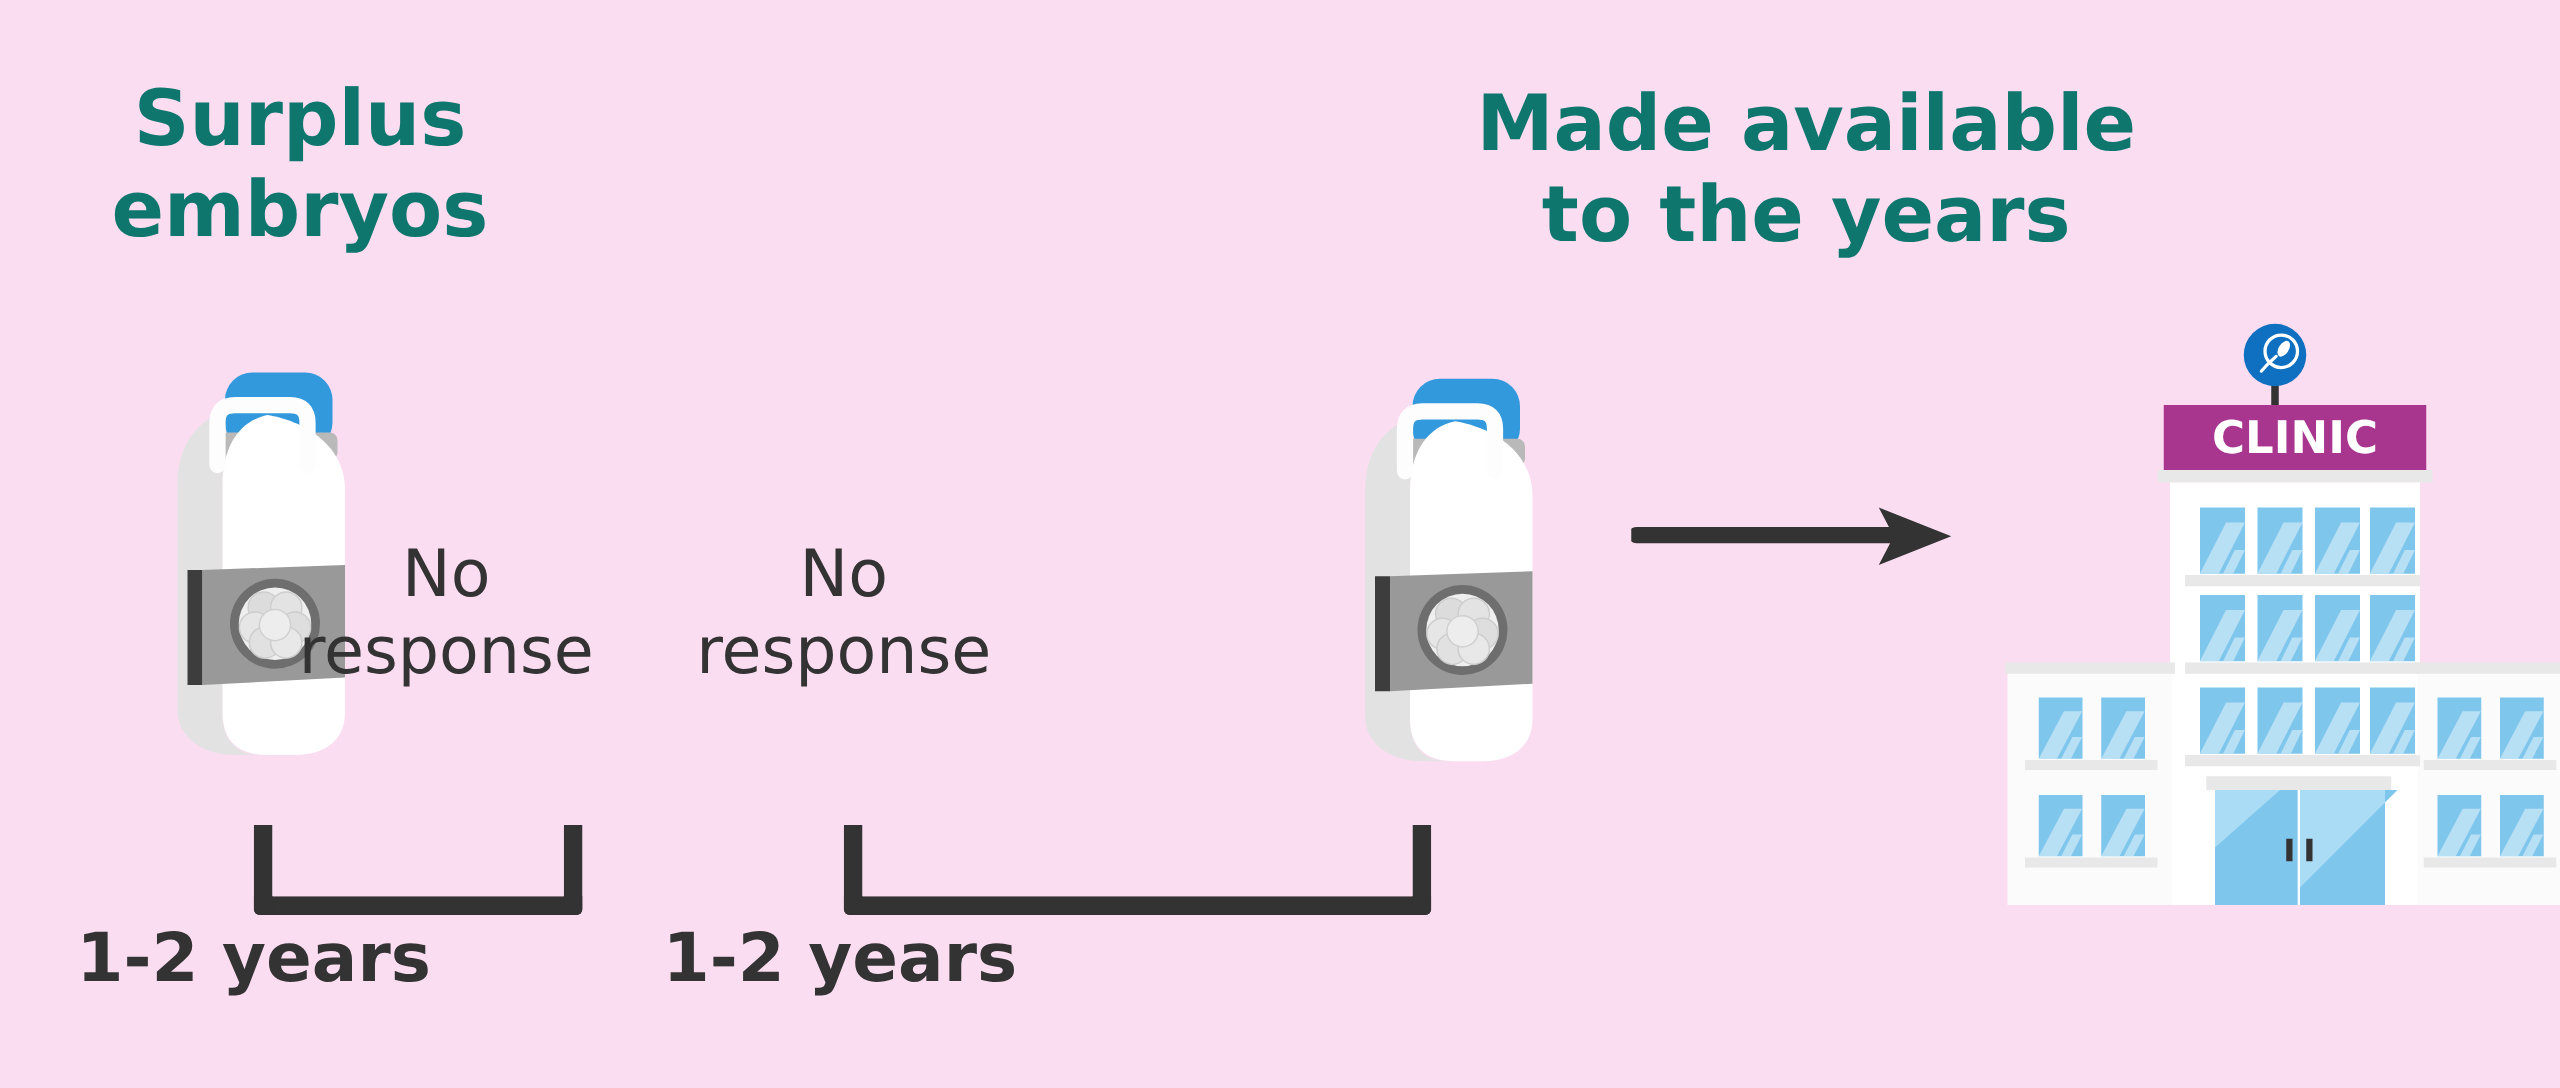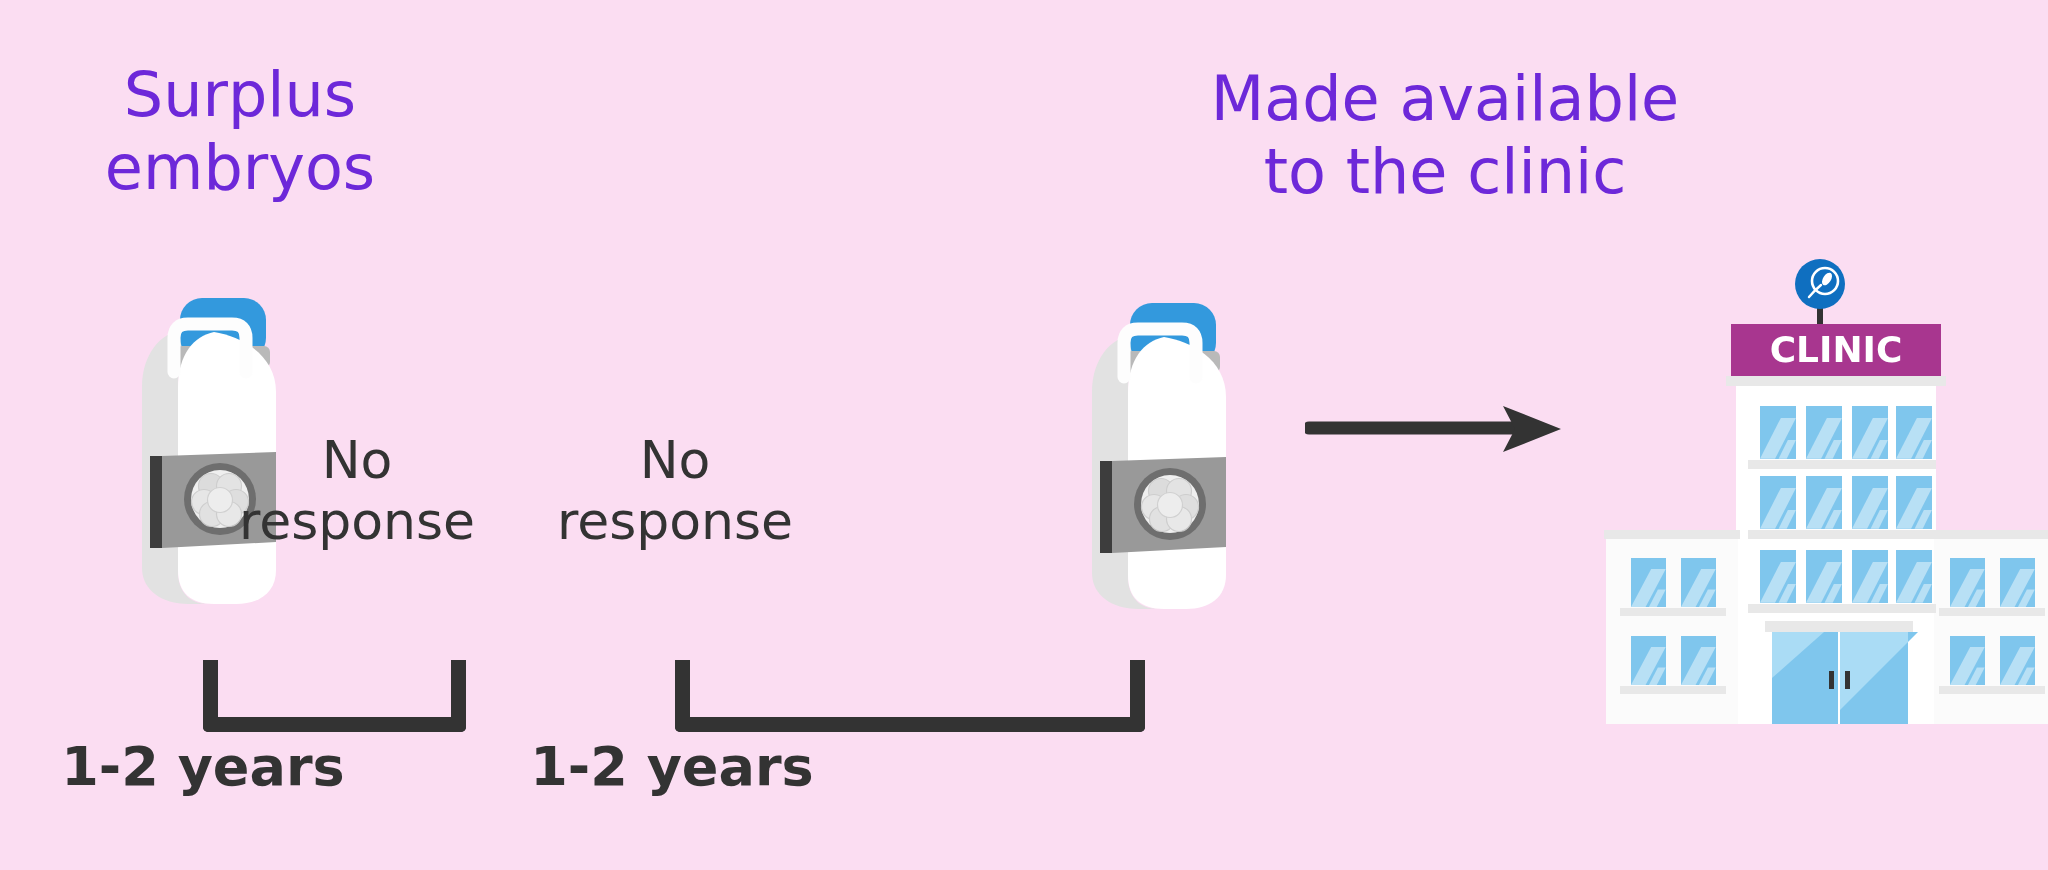--- a/index.html
+++ b/index.html
@@ -16,23 +16,23 @@
   #stage {
     position: relative;
     width: 2048px;
     height: 870px;
     background: #fbddf2;
   }
 
   
   .cap-text {
     position: absolute;
-    color: #6d28d9;
+    color: #0f766e;
     font-family: "DejaVu Sans", sans-serif;
-    font-weight: 400;
+    font-weight: 700;
     line-height: 1.18;
     white-space: pre-line;
   }
   #surplus-label {
     left: 60px;
     top: 58px;
     width: 360px;
     font-size: 62px;
     text-align: center;
   }
@@ -112,21 +112,21 @@
 </style>
 </head>
 <body>
 
 <div id="stage">
 
   <div class="cap-text" id="surplus-label">Surplus
 embryos</div>
 
   <div class="cap-text" id="made-available-label">Made available
-to the clinic</div>
+to the years</div>
 
   <div class="cryotank" id="cryotank-1">
     <svg viewBox="0 0 176 330" width="176" height="330">
 
       <path d="M14 108 C14 72 34 54 52 50 L52 40 L84 40 L84 50 C66 56 50 74 50 108 L50 292 C50 312 62 324 80 324 L60 324 C34 324 14 310 14 288 Z" fill="#e2e2e2"></path>
 
       <rect x="52" y="18" width="86" height="62" rx="22" fill="#3399dd"></rect>
 
       <rect x="48" y="66" width="94" height="22" rx="6" fill="#b9b9b9"></rect>
 

